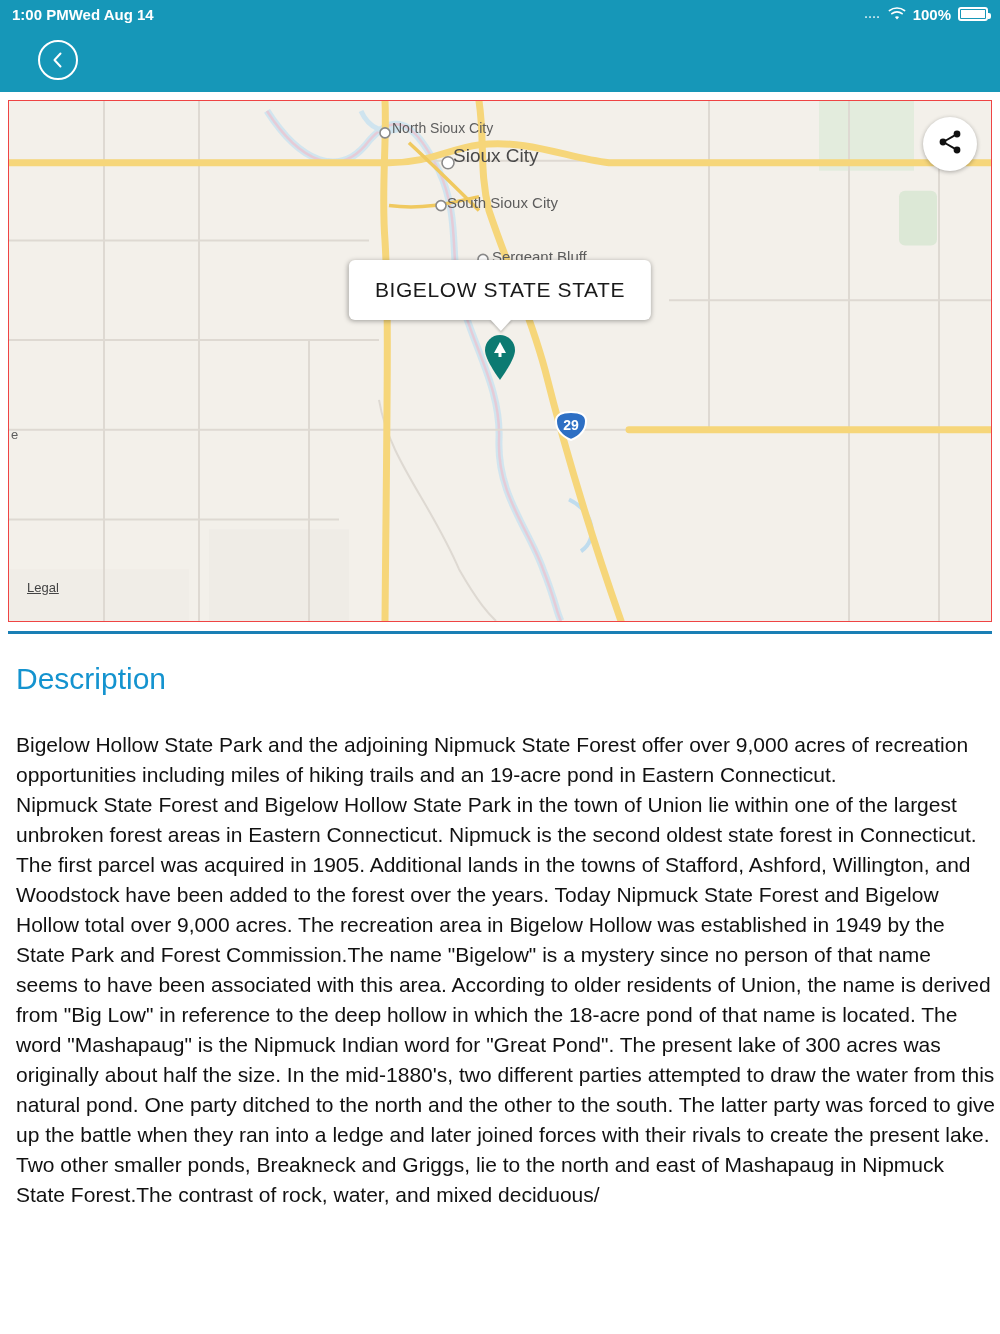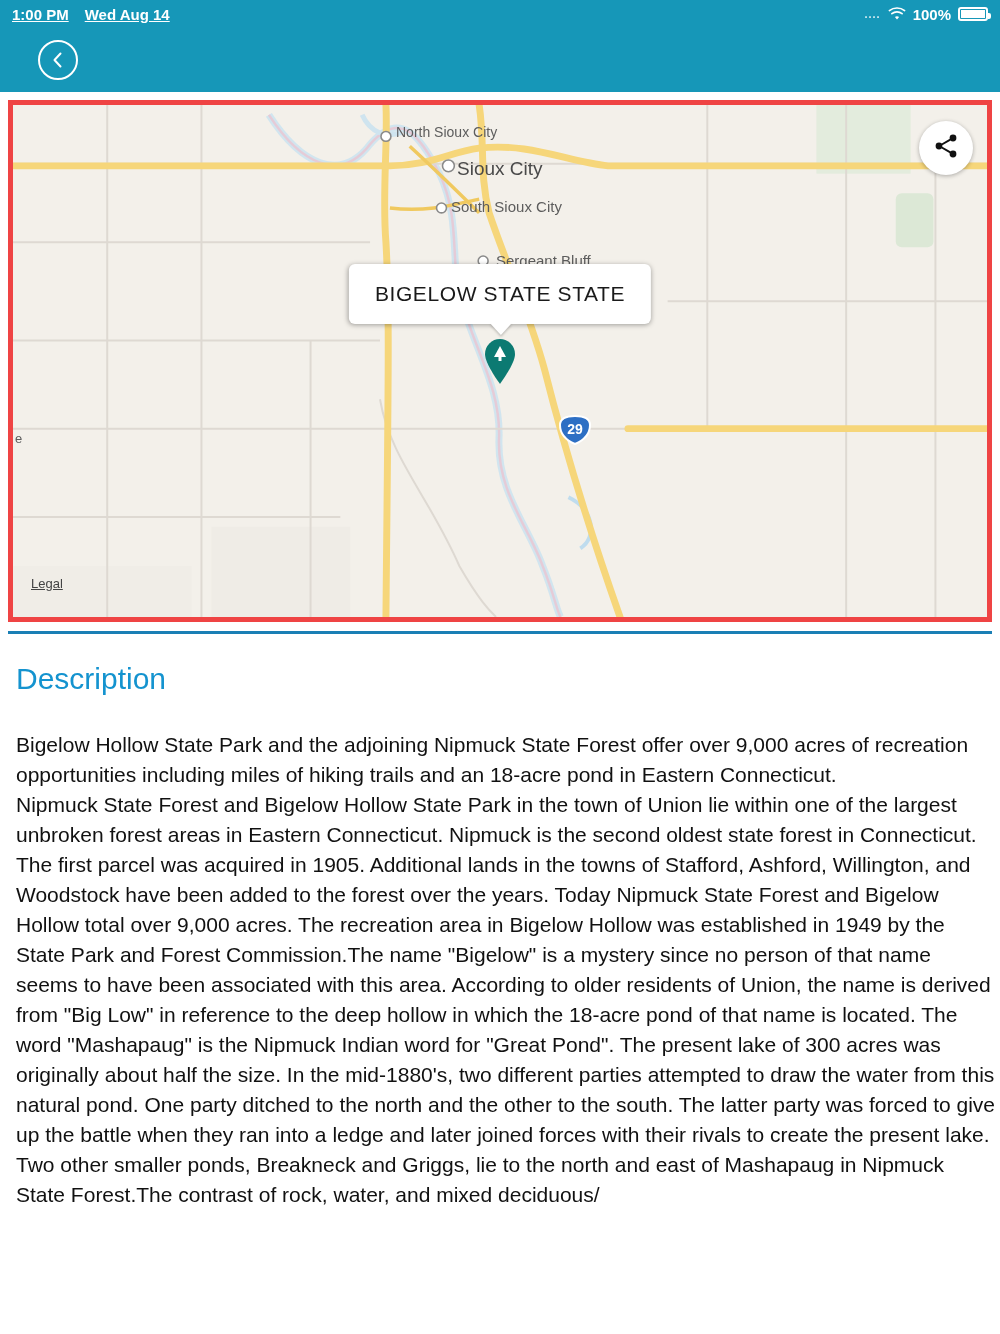--- a/index.html
+++ b/index.html
@@ -14,21 +14,21 @@
   .status-bar {
     height: 28px;
     background: #1697b8;
     color: #ffffff;
     display: flex;
     align-items: center;
     padding: 0 12px;
     font-size: 15px;
     font-weight: bold;
   }
-  .status-left { display: flex; align-items: center; gap: 16px; text-decoration: underline; }
+  .status-left { display: flex; align-items: center; gap: 0; }
   .status-right { margin-left: auto; display: flex; align-items: center; gap: 7px; }
   .dots { letter-spacing: 1px; font-size: 11px; opacity: .85; }
   .wifi-icon { display: inline-block; width: 18px; height: 14px; position: relative; }
   .wifi-icon svg { display:block; }
   .battery {
     width: 30px; height: 14px;
     border: 2px solid #ffffff;
     border-radius: 3px;
     position: relative;
     display: inline-block;
@@ -63,21 +63,21 @@
     font-size: 21px;
     letter-spacing: 1.2px;
     font-weight: normal;
   }
 
   
   .map-wrap {
     position: relative;
     margin: 8px 8px 0 8px;
     height: 522px;
-    border: 5px solid #ef4444;
+    border: 1px solid #ef4444;
     overflow: hidden;
     background: #f2efe9;
   }
   .map-canvas { position: absolute; inset: 0; }
   .map-canvas svg { display:block; width: 100%; height: 100%; }
 
   .share-btn {
     position: absolute; right: 14px; top: 16px;
     width: 54px; height: 54px; border-radius: 50%;
     background: #ffffff;
@@ -228,21 +228,21 @@
         <circle cx="376" cy="32" r="5"></circle>
         <circle cx="439" cy="62" r="6"></circle>
         <circle cx="432" cy="105" r="5"></circle>
         <circle cx="474" cy="159" r="5"></circle>
       </g>
     </svg>
   </div>
 
   <div style="position:absolute;inset:0;">
     <span style="position:absolute;left:383px;top:19px;font-size:14px;color:#5d5d5d;">North Sioux City</span>
-    <span style="position:absolute;left:444px;top:53px;font-size:19px;color:#4a4a4a;">Sioux City</span>
+    <span style="position:absolute;left:444px;top:44px;font-size:19px;color:#4a4a4a;">Sioux City</span>
     <span style="position:absolute;left:438px;top:93px;font-size:15px;color:#5d5d5d;">South Sioux City</span>
     <span style="position:absolute;left:483px;top:147px;font-size:15px;color:#5d5d5d;text-align:center;">Sergeant Bluff</span>
     <span style="position:absolute;left:2px;top:326px;font-size:13px;color:#5d5d5d;">e</span>
 
     <span style="position:absolute;left:545px;top:310px;width:34px;height:30px;">
       <svg width="34" height="30" viewBox="0 0 34 30">
         <path d="M17 1 C 26 1, 32 4, 32 10 C 32 20, 24 26, 17 29 C 10 26, 2 20, 2 10 C 2 4, 8 1, 17 1 Z" fill="#2d6fc4" stroke="#ffffff" stroke-width="2"></path>
       </svg>
       <span style="position:absolute;left:0;top:6px;width:34px;text-align:center;color:#fff;font-size:14px;font-weight:bold;">29</span>
     </span>
@@ -272,16 +272,16 @@
   </div>
 
   <span class="legal-link">Legal</span>
 </div>
 
 <div class="map-divider"></div>
 
 <div class="content">
   <h2 class="section-title">Description</h2>
   <div class="body-text">
-    <p>Bigelow Hollow State Park and the adjoining Nipmuck State Forest offer over 9,000 acres of recreation opportunities including miles of hiking trails and an 18-acre pond in Eastern Connecticut.</p>
+    <p>Bigelow Hollow State Park and the adjoining Nipmuck State Forest offer over 9,000 acres of recreation opportunities including miles of hiking trails and an 19-acre pond in Eastern Connecticut.</p>
     <p>Nipmuck State Forest and Bigelow Hollow State Park in the town of Union lie within one of the largest unbroken forest areas in Eastern Connecticut. Nipmuck is the second oldest state forest in Connecticut. The first parcel was acquired in 1905. Additional lands in the towns of Stafford, Ashford, Willington, and Woodstock have been added to the forest over the years. Today Nipmuck State Forest and Bigelow Hollow total over 9,000 acres. The recreation area in Bigelow Hollow was established in 1949 by the State Park and Forest Commission.The name "Bigelow" is a mystery since no person of that name seems to have been associated with this area. According to older residents of Union, the name is derived from "Big Low" in reference to the deep hollow in which the 18-acre pond of that name is located. The word "Mashapaug" is the Nipmuck Indian word for "Great Pond". The present lake of 300 acres was originally about half the size. In the mid-1880's, two different parties attempted to draw the water from this natural pond. One party ditched to the north and the other to the south. The latter party was forced to give up the battle when they ran into a ledge and later joined forces with their rivals to create the present lake. Two other smaller ponds, Breakneck and Griggs, lie to the north and east of Mashapaug in Nipmuck State Forest.The contrast of rock, water, and mixed deciduous/</p>
   </div>
 </div>
 
 </body></html>

